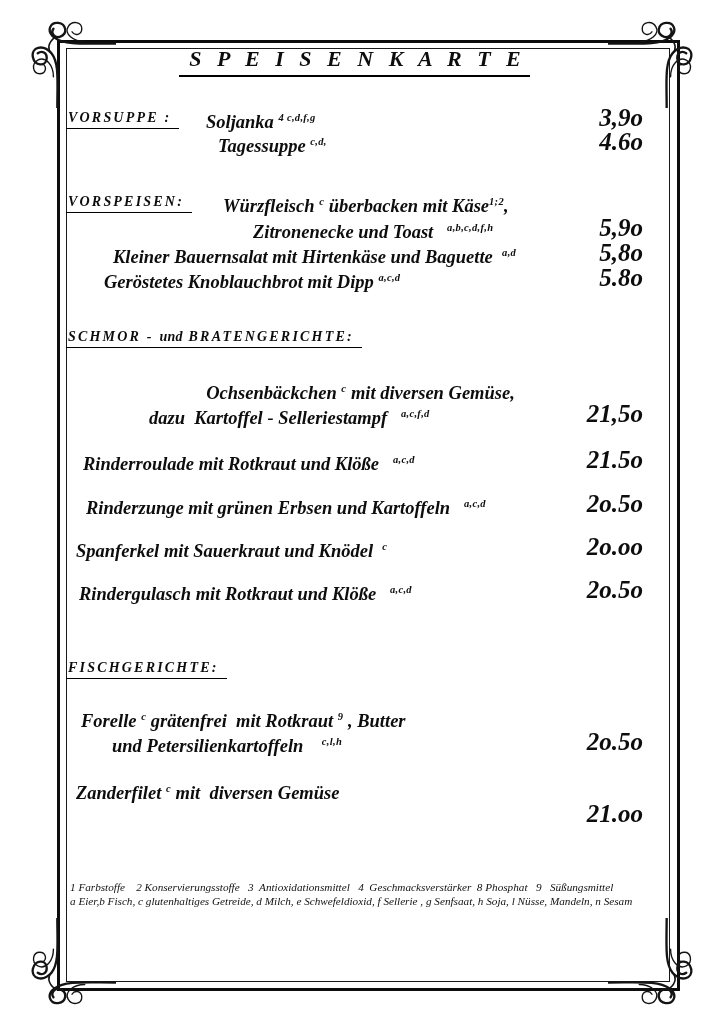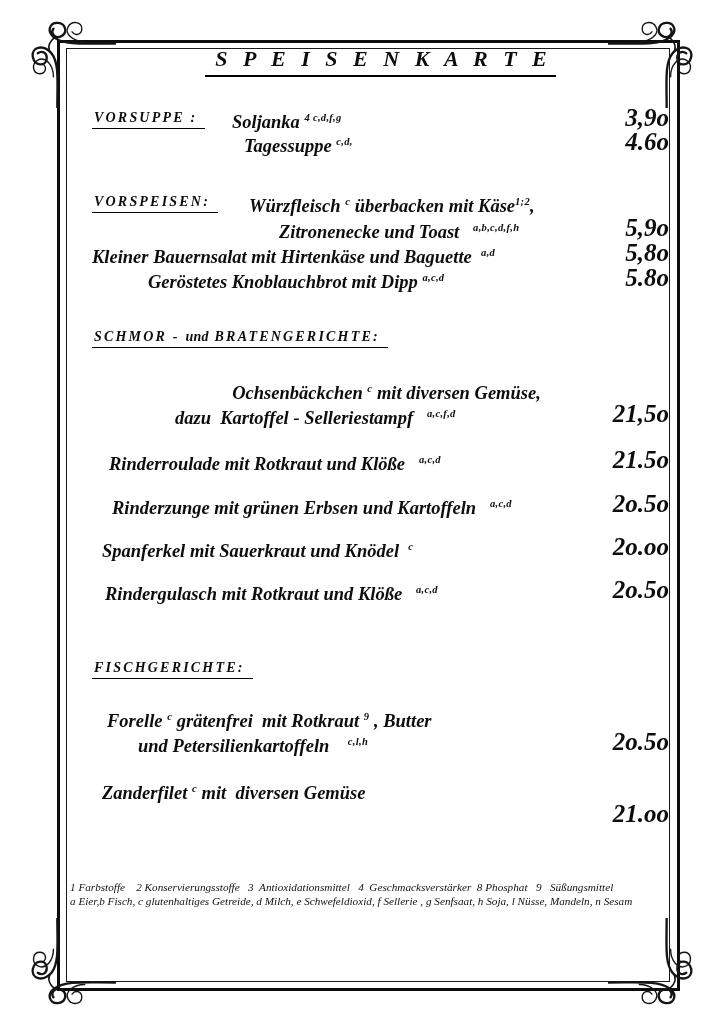--- a/index.html
+++ b/index.html
@@ -15,21 +15,21 @@
   .frame-inner{
     position:absolute;left:66px;top:48px;width:604px;height:934px;
     border:1.4px solid #1a1a1a;box-sizing:border-box;
   }
   .flourish{position:absolute;width:88px;height:88px;}
   .fl-tl{left:28px;top:20px;}
   .fl-tr{right:28px;top:20px;transform:scaleX(-1);}
   .fl-bl{left:28px;bottom:18px;transform:scaleY(-1);}
   .fl-br{right:28px;bottom:18px;transform:scale(-1,-1);}
 
-  .content{position:absolute;left:92px;top:0;width:577px;height:937px;}
+  .content{position:absolute;left:66px;top:0;width:577px;height:937px;}
   .row{position:absolute;left:0;right:0;height:26px;}
   .title-row{text-align:center;}
   .title{
     display:inline-block;font-weight:bold;font-style:italic;font-size:22px;
     letter-spacing:5px;border-bottom:2px solid #000;padding:0 4px 3px 10px;
     white-space:pre-wrap;
   }
   .sec{
     position:absolute;left:0;top:4px;font-weight:bold;font-style:italic;
     font-size:14px;letter-spacing:2.2px;border-bottom:1.5px solid #000;
@@ -113,25 +113,25 @@
 
     <div class="row" style="top:190px;">
       <span class="sec">VORSPEISEN:</span>
       <span class="dish" style="margin-left:157px;"><span>Würzfleisch </span><span class="sup">c</span><span> überbacken mit Käse</span><span class="sup">1;2</span><span>,</span></span>
     </div>
     <div class="row" style="top:216px;">
       <span class="dish" style="margin-left:187px;"><span>Zitronenecke und Toast   </span><span class="sup">a,b,c,d,f,h</span></span>
       <span class="price">5,9o</span>
     </div>
     <div class="row" style="top:241px;">
-      <span class="dish" style=""><span>Kleiner Bauernsalat mit Hirtenkäse und Baguette  </span><span class="sup">a,d</span></span>
+      <span class="dish" style="margin-left:47px;"><span>Kleiner Bauernsalat mit Hirtenkäse und Baguette  </span><span class="sup">a,d</span></span>
       <span class="price">5,8o</span>
     </div>
     <div class="row" style="top:266px;">
-      <span class="dish" style="margin-left:56px;text-align:right;"><span>Geröstetes Knoblauchbrot mit Dipp </span><span class="sup">a,c,d</span></span>
+      <span class="dish" style="margin-left:38px;text-align:right;"><span>Geröstetes Knoblauchbrot mit Dipp </span><span class="sup">a,c,d</span></span>
       <span class="price">5.8o</span>
     </div>
 
     <div class="row" style="top:325px;">
       <span class="sec"><span>SCHMOR - </span><span class="nols">und</span><span> BRATENGERICHTE:</span></span>
     </div>
     <div class="row" style="top:377px;text-align:center;">
       <span class="dish" style="margin-left:12px;"><span>Ochsenbäckchen </span><span class="sup">c</span><span> mit diversen Gemüse,</span></span>
     </div>
     <div class="row" style="top:402px;">

